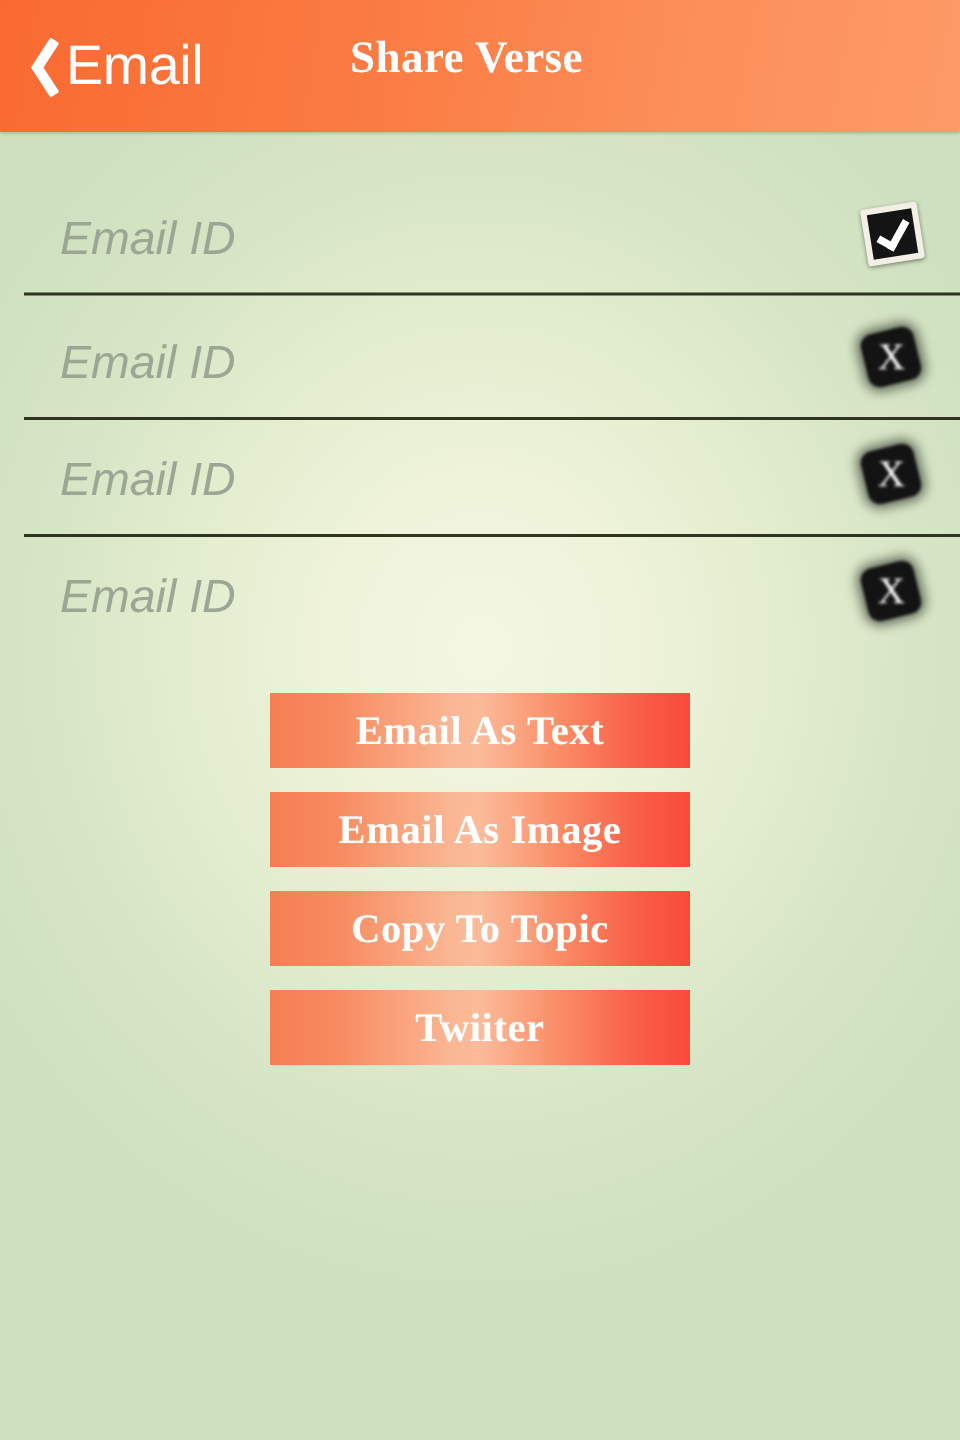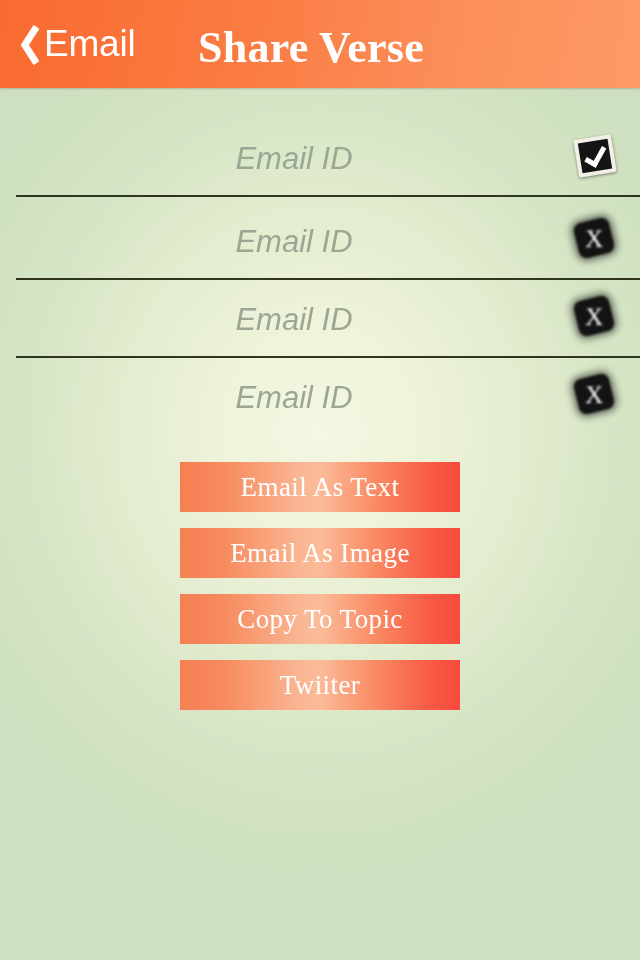--- a/index.html
+++ b/index.html
@@ -82,21 +82,21 @@
     font-family: "Liberation Sans", sans-serif;
     letter-spacing: -0.2px;
     line-height: 40px;
   }
   .nav-title {
     position: absolute;
     left: 0; right: 0;
     top: 22px;
     text-align: center;
     color: #ffffff;
-    font-size: 44px;
+    font-size: 30px;
     font-family: "Liberation Serif", serif;
     font-weight: bold;
     letter-spacing: 0.3px;
     padding-right: 18px;
     box-sizing: border-box;
   }
 
   
   .fields {
     position: absolute;
@@ -129,21 +129,20 @@
     right: 92px;
     bottom: 17px;
     height: 42px;
     background: transparent;
     border: none;
     outline: none;
     color: #9aa28f;
     font-style: italic;
     font-size: 31px;
     font-family: "Liberation Sans", sans-serif;
-    text-align: center;
     padding: 0;
   }
   .field-input::placeholder {
     color: #9ba694;
     font-style: italic;
     opacity: 1;
   }
 
   .field-icon {
     position: absolute;
@@ -219,20 +218,21 @@
       #f85d46 88%,
       #f94a3c 100%);
     color: #ffffff;
     font-family: "Liberation Serif", serif;
     font-size: 27px;
     line-height: 50px;
     text-align: center;
     letter-spacing: 0.4px;
     cursor: pointer;
     text-shadow: 0 0 1px rgba(255,255,255,0.25);
+    font-weight: bold;
   }
 </style>
 </head>
 <body>
 
 <div class="screen">
 
   <div class="navbar">
     <div class="nav-back">
       <span class="chevron"></span>

